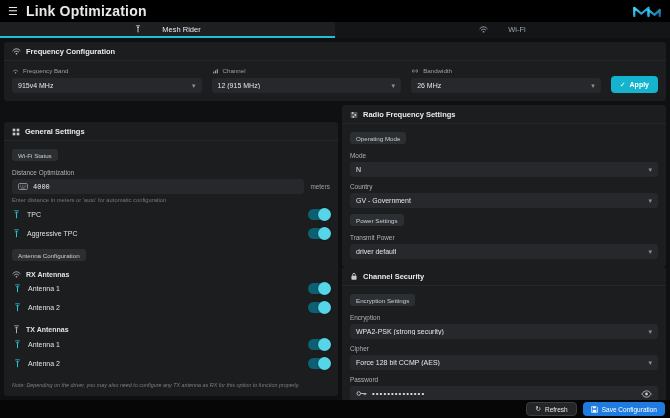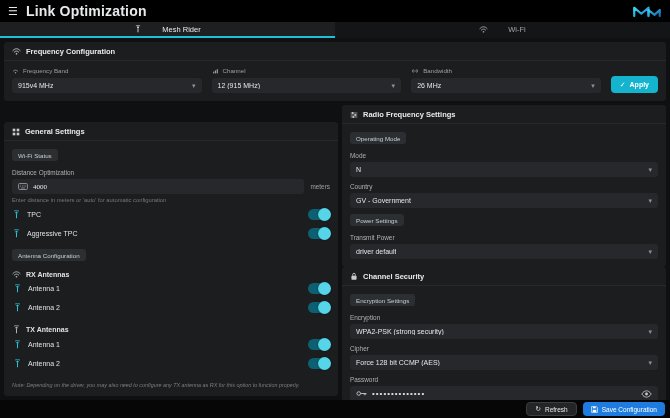--- a/index.html
+++ b/index.html
@@ -35,21 +35,21 @@
   .cols{flex:1;display:flex;gap:4px;min-height:0;align-items:flex-end}
   .col-left{flex:0 0 334px}
   .col-right{flex:1;align-self:stretch;display:flex;flex-direction:column;min-width:0}
   .col-right .panel:last-child{flex:1}
 
   .chip{display:inline-block;background:#2c2f32;color:#c9cdd1;font-size:6.2px;padding:2.5px 6px;border-radius:3px;margin:6px 0 2px;cursor:pointer}
   .lbl{font-size:6.4px;color:#aeb3b7;margin:6px 0 3px}
   .help{font-size:5.8px;color:#75797d;margin:3px 0 2px;white-space:nowrap;overflow:hidden}
   .row{display:flex;align-items:center;gap:6px}
   .input-field{flex:1;cursor:text}
-  .input-field input{background:transparent;border:0;outline:0;color:#e8eaec;font-size:7px;width:100%;font-family:Liberation Serif, serif}
+  .input-field input{background:transparent;border:0;outline:0;color:#e8eaec;font-size:7px;width:100%;font-family:Liberation Mono, monospace}
   .unit{font-size:6.4px;color:#9aa0a5;flex:0 0 auto}
 
   .toggle-row{height:19px;display:flex;align-items:center;gap:6px}
   .toggle-label{font-size:7px;color:#dfe2e4}
   .toggle{margin-left:auto;position:relative;width:22px;height:11px;border-radius:6px;background:#0d6072;cursor:pointer;flex:0 0 auto}
   .toggle .knob{position:absolute;right:-1px;top:-1px;width:13px;height:13px;border-radius:50%;background:#55d5e7;box-shadow:0 0 2px rgba(0,0,0,.6)}
 
   .sub-head{display:flex;align-items:center;gap:5px;margin:8px 0 1px}
   .sub-title{font-size:7px;font-weight:bold;color:#dfe2e4}
   .ant-row{height:19px;display:flex;align-items:center;gap:6px;padding-left:1px}

